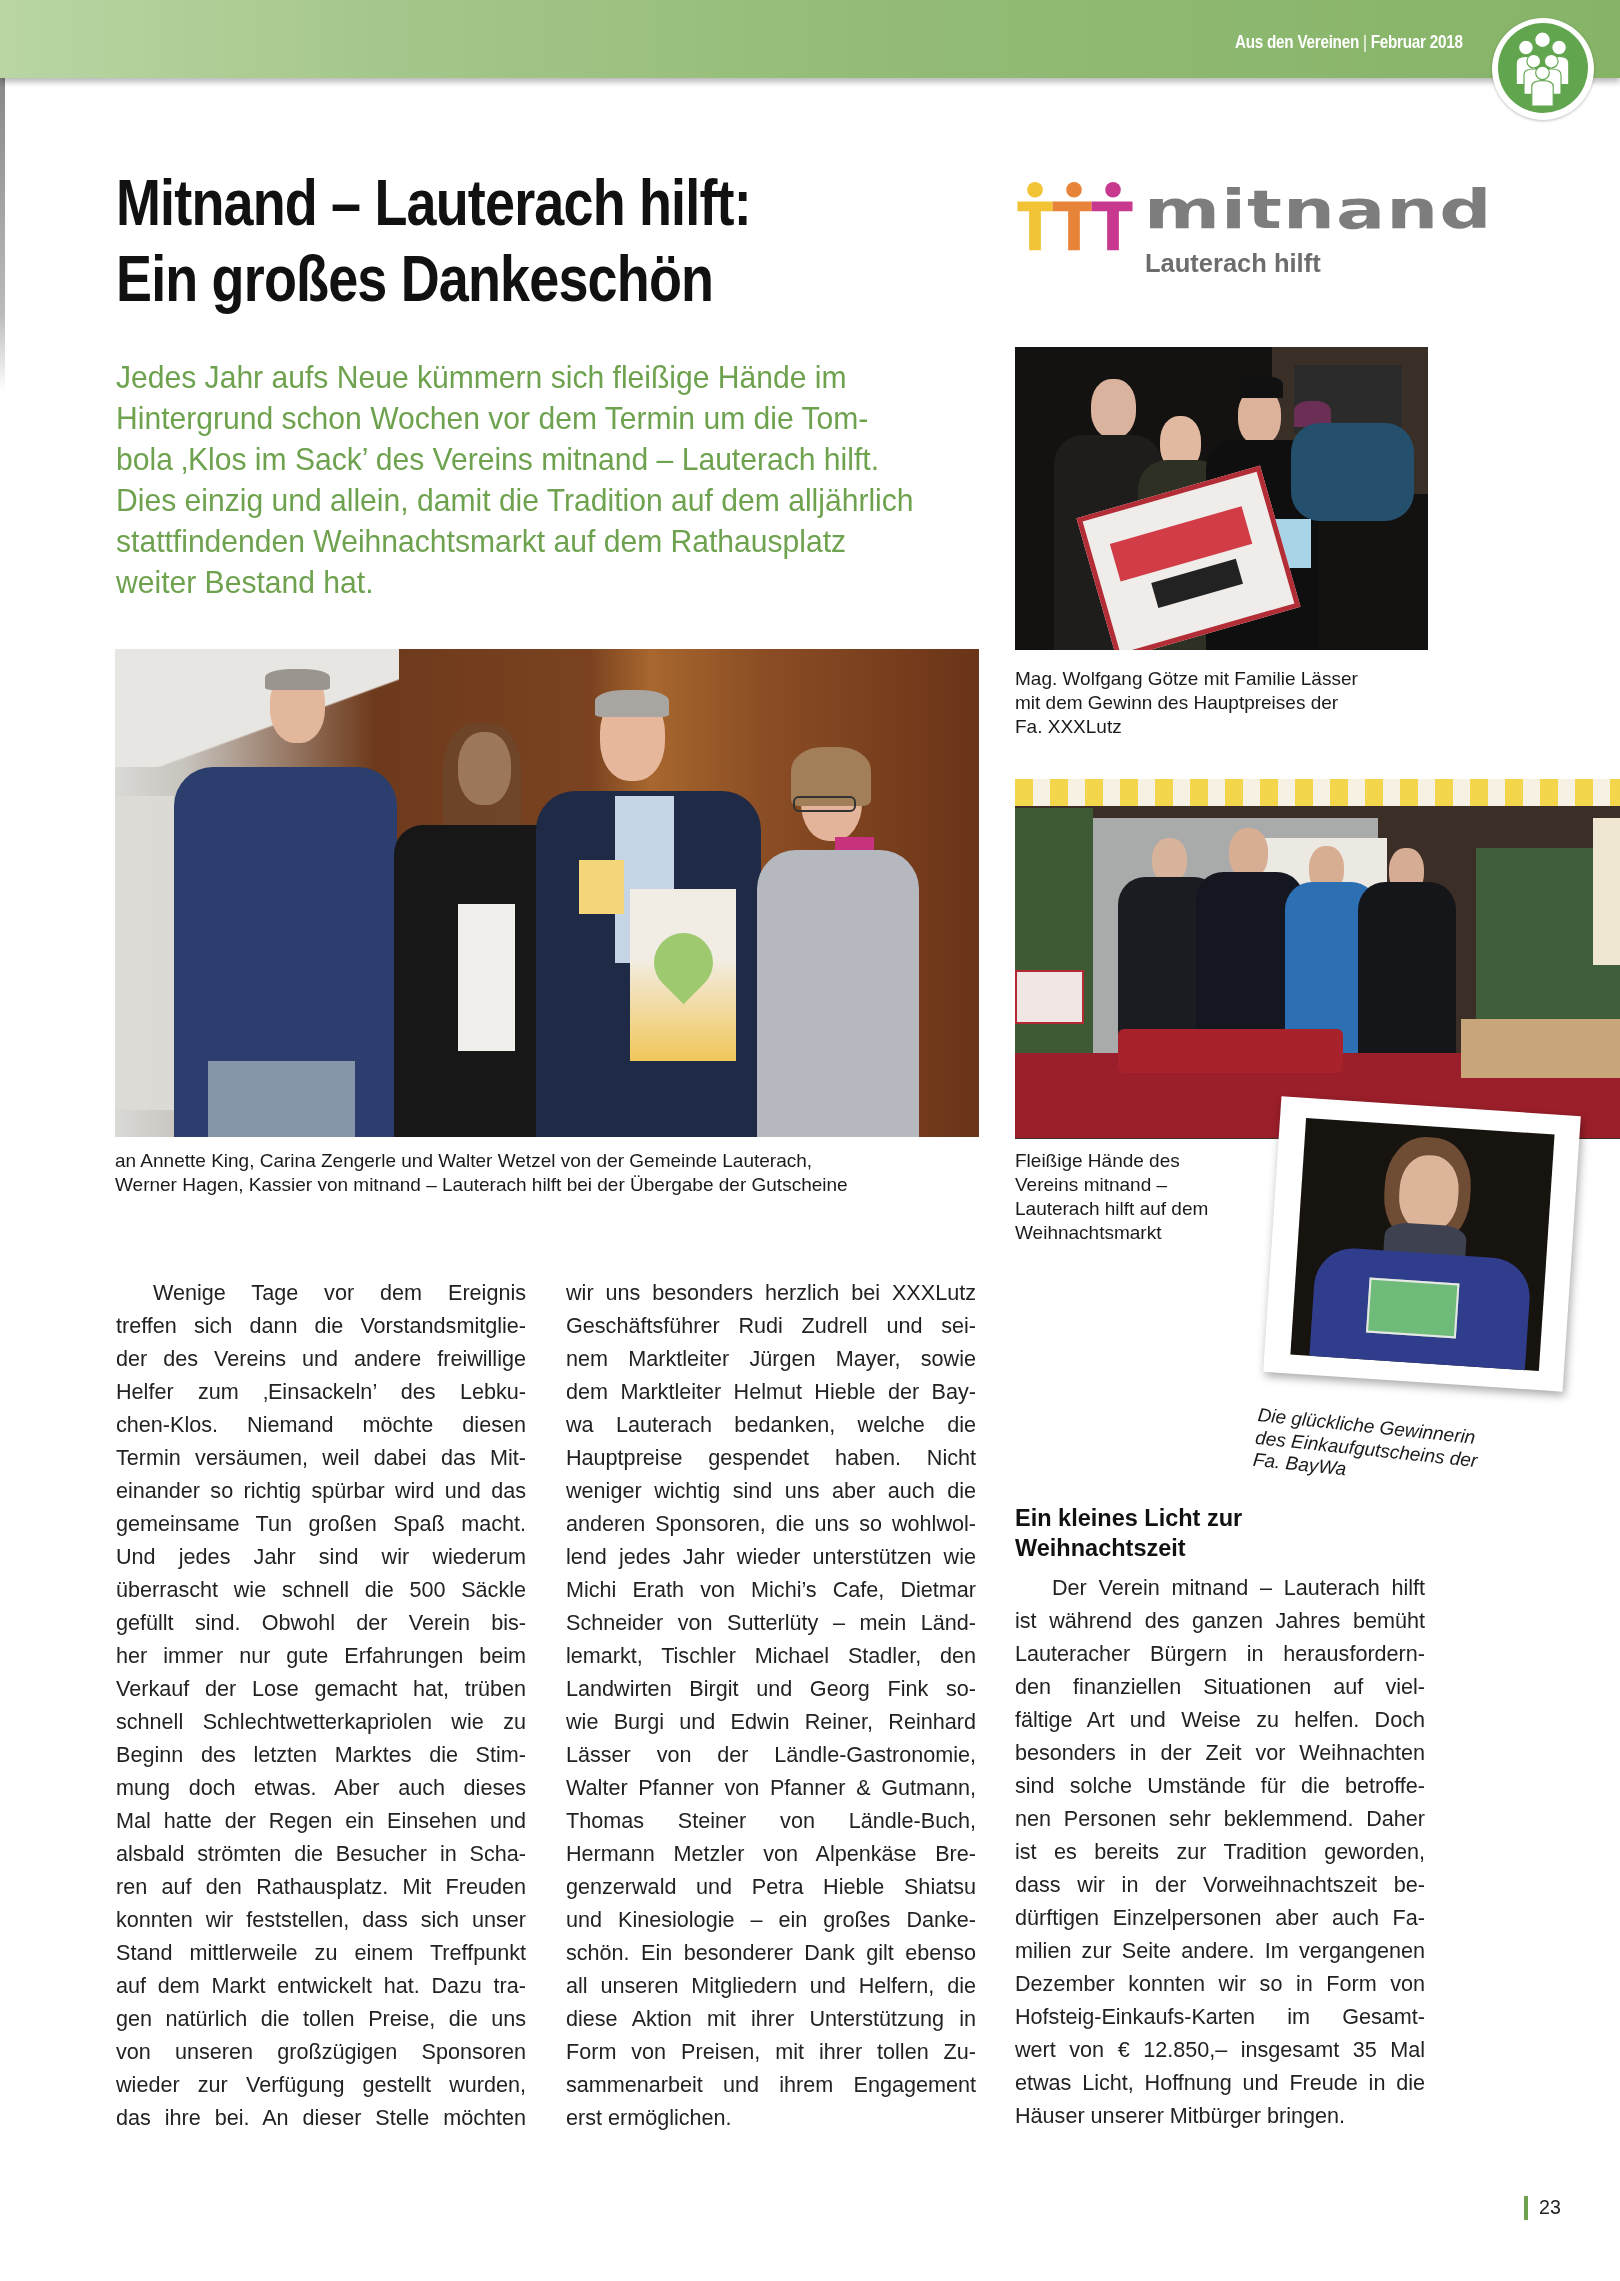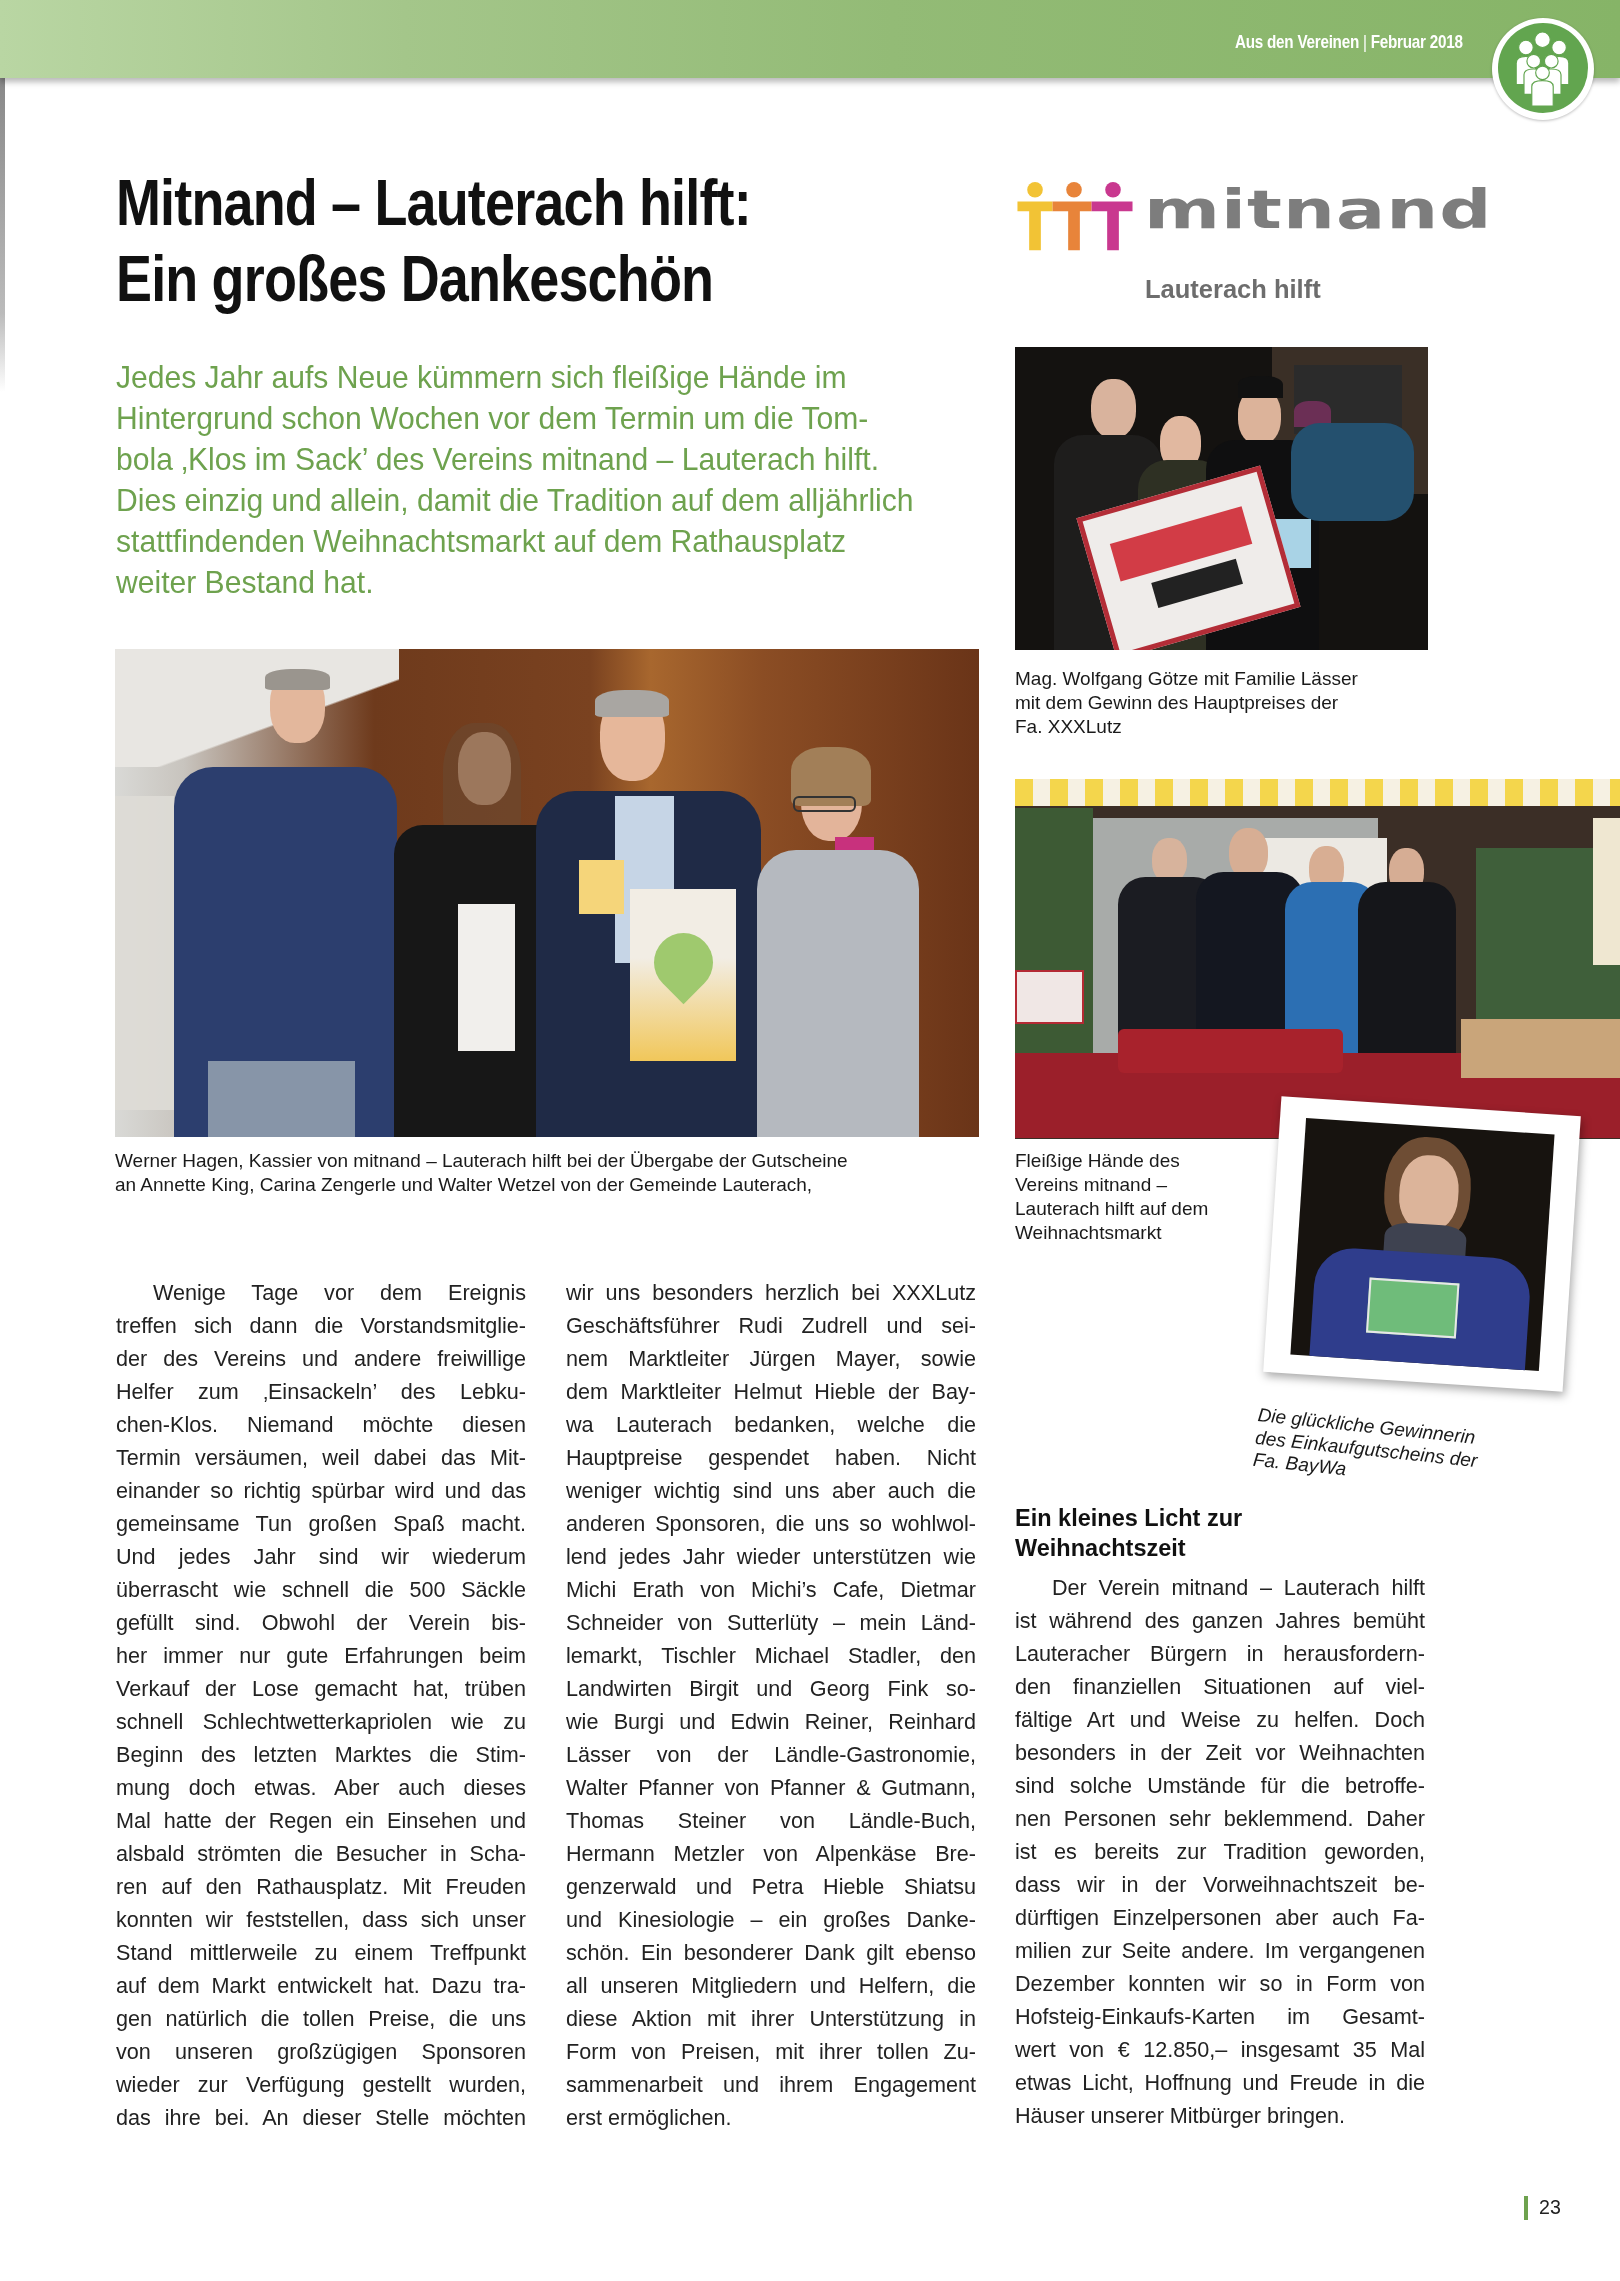--- a/index.html
+++ b/index.html
@@ -14,21 +14,21 @@
      letter-spacing:-0.3px; transform:scaleX(0.82); transform-origin:right center; white-space:nowrap; }
   .badge { left:1492px; top:17.6px; width:102px; height:102px; border-radius:50%; background:#ffffff;
      box-shadow:0 1px 2.9px rgba(0,0,0,0.25); }
   .badge-inner { position:absolute; left:5.9px; top:5.9px; width:90px; height:90px; border-radius:50%; background:#62a54f;
      display:flex; align-items:center; justify-content:center; }
   .title { left:116px; top:165px; font-size:65px; font-weight:bold; line-height:76px; letter-spacing:-1px;
      transform:scaleX(0.83); transform-origin:left top; white-space:nowrap; color:#111; }
   .logo { left:1013px; top:174px; width:421px; height:113px; }
   .logo-word { position:absolute; left:131px; top:7.8px; font-size:73px; font-weight:bold; color:#7d7d7d;
      letter-spacing:1px; line-height:78px; font-family:"DejaVu Sans", sans-serif; transform:scaleY(0.72); transform-origin:left top; }
-  .logo-sub { position:absolute; left:132px; top:75px; font-size:25.5px; color:#6d6d6d; font-weight:bold;margin-top:26px; }
+  .logo-sub { position:absolute; left:132px; top:75px; font-size:25.5px; color:#6d6d6d; font-weight:bold; }
   .intro { left:116px; top:357px; width:882px; font-size:32px; line-height:41px; color:#6ea24e;
      transform:scaleX(0.94); transform-origin:left top; }
   .intro p { margin:0; white-space:nowrap; }
   .photo { overflow:hidden; }
   .caption { font-size:19px; line-height:24px; color:#1a1a1a; }
   .caption p { margin:0; white-space:nowrap; }
   .col { width:410px; font-size:21.6px; line-height:33px; color:#222; }
   .col p { margin:0; text-align:justify; text-align-last:justify; white-space:nowrap; height:33px; }
   .col p.last { text-align-last:left; }
   .col p.indent { text-indent:37px; }
@@ -125,22 +125,22 @@
   <div style="position:absolute;left:539px;top:284px;width:59px;height:59px;border-radius:50% 50% 50% 0;transform:rotate(-45deg);background:#9fc96e;"></div>
 
   <div style="position:absolute;left:686px;top:108px;width:61px;height:84px;border-radius:45%;background:#e3b49a;"></div>
   <div style="position:absolute;left:676px;top:98px;width:80px;height:59px;border-radius:40% 40% 10% 10%;background:#a27f58;"></div>
   <div style="position:absolute;left:678px;top:147px;width:63px;height:15.7px;border:2.9px solid #333;border-radius:5.9px;box-sizing:border-box;"></div>
   <div style="position:absolute;left:720px;top:188px;width:39px;height:69px;background:#c8317d;"></div>
   <div style="position:absolute;left:642px;top:201px;width:162px;height:287px;border-radius:39px 39px 0 0;background:#b5b9bf;"></div>
 </div>
 
 <div class="abs caption" style="left:115px;top:1149px;">
+  <p>an Annette King, Carina Zengerle und Walter Wetzel von der Gemeinde Lauterach,</p>
   <p>Werner Hagen, Kassier von mitnand – Lauterach hilft bei der Übergabe der Gutscheine</p>
-  <p>an Annette King, Carina Zengerle und Walter Wetzel von der Gemeinde Lauterach,</p>
 </div>
 
 <div class="abs photo" style="left:1015px;top:347px;width:413px;height:303px;background:#141210;">
   <div style="position:absolute;left:257px;top:0;width:156px;height:147px;background:#3a2f26;"></div>
   <div style="position:absolute;left:279px;top:17.6px;width:108px;height:69px;background:#2b2b2b;color:#ddd;font-size:15.7px;line-height:19.6px;padding:5.9px 0 0 31px;box-sizing:border-box;"></div>
   <div style="position:absolute;left:76px;top:32px;width:45px;height:59px;border-radius:45%;background:#d9b39d;"></div>
   <div style="position:absolute;left:39px;top:88px;width:108px;height:215px;border-radius:29px 29px 0 0;background:#1e1d1c;"></div>
   <div style="position:absolute;left:145px;top:69px;width:41px;height:55px;border-radius:45%;background:#e1b8a0;"></div>
   <div style="position:absolute;left:123px;top:113px;width:88px;height:190px;border-radius:29px 29px 0 0;background:#2e3023;"></div>
   <div style="position:absolute;left:223px;top:41px;width:43px;height:57px;border-radius:45%;background:#dcb39a;"></div>

